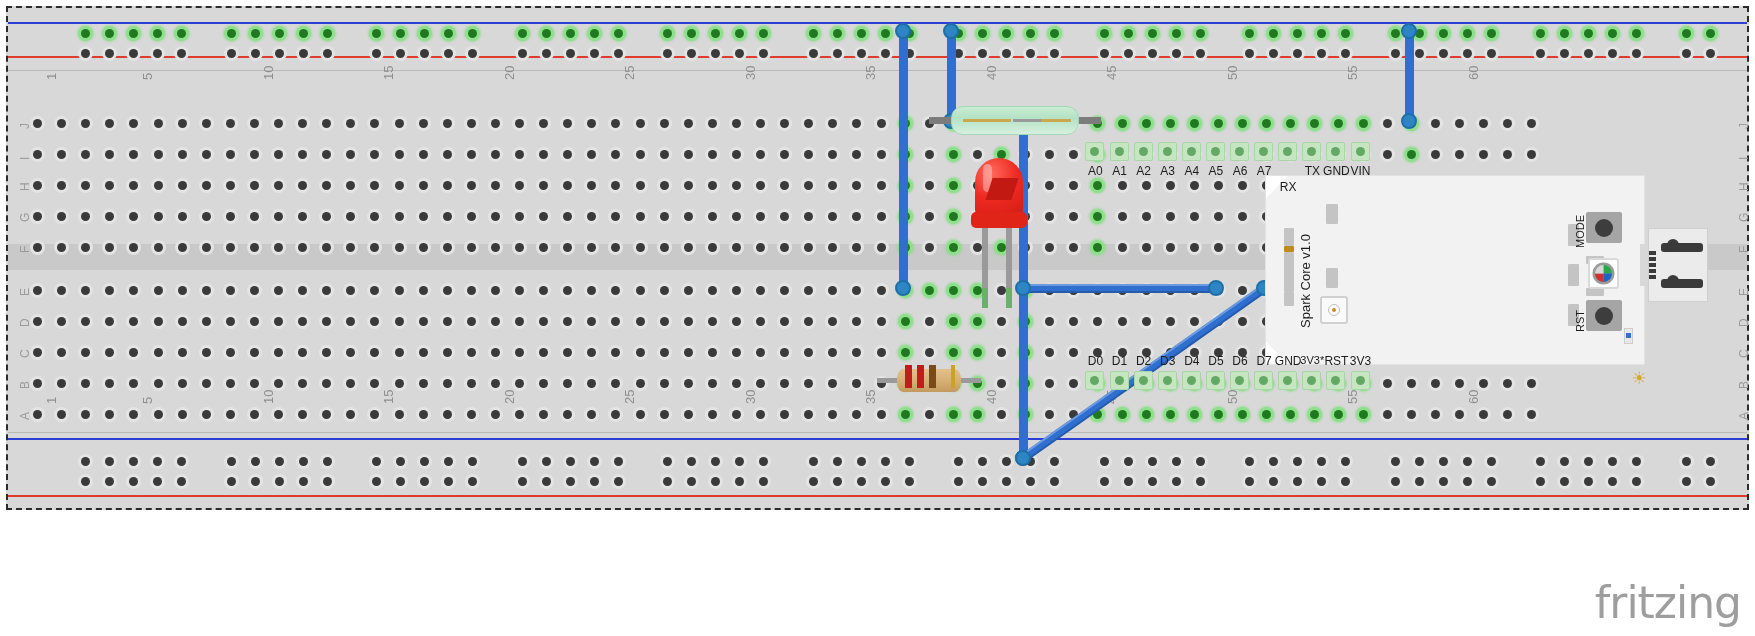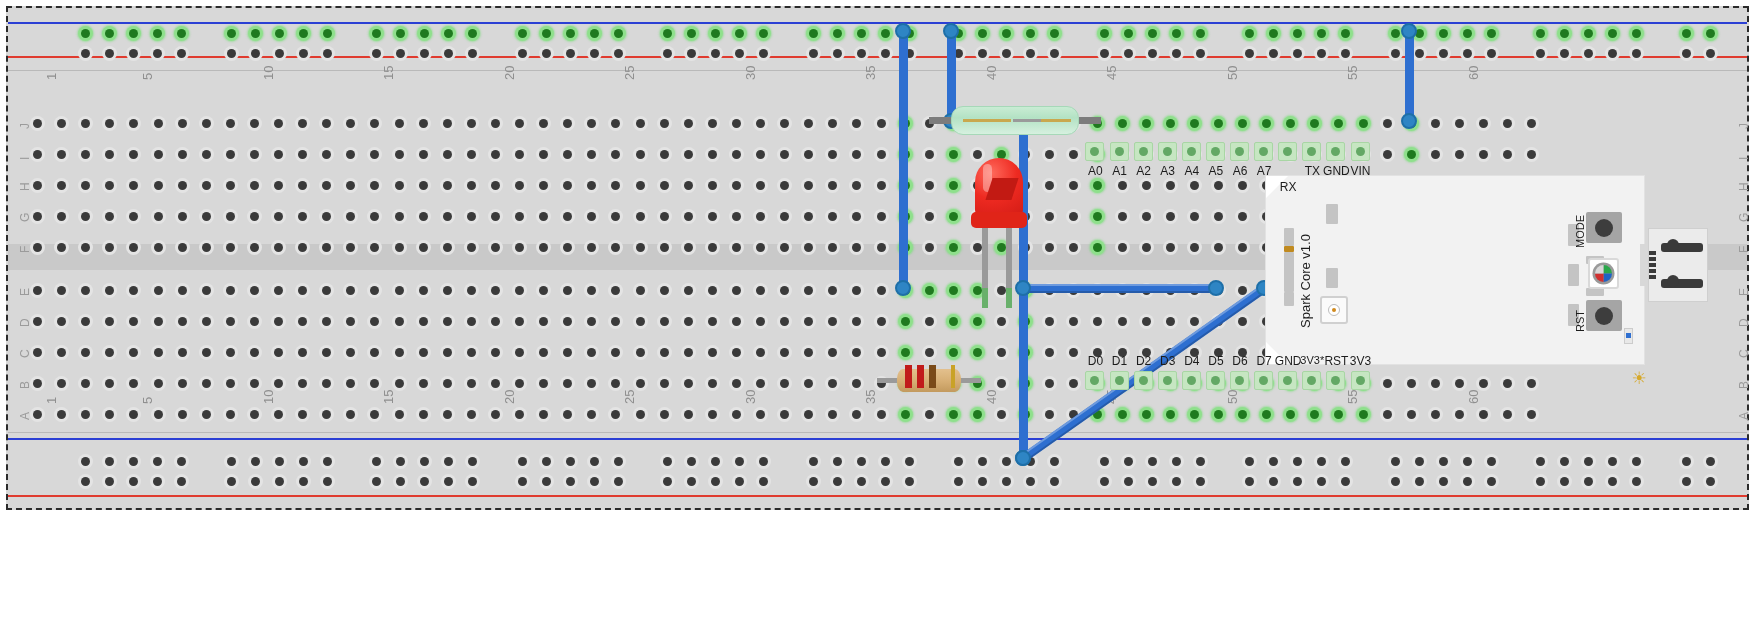--- a/index.html
+++ b/index.html
@@ -1286,13 +1286,14 @@
         <div style="position: absolute; left: 18px; top: 10px; width: 12px; height: 12px; border-radius: 50%; background: rgb(58, 58, 58);"></div>
         <div style="position: absolute; left: 18px; top: 46px; width: 12px; height: 12px; border-radius: 50%; background: rgb(58, 58, 58);"></div>
         <div class="usb-pin" style="left: 0px; top: 22px; width: 7px; height: 4px;"></div>
         <div class="usb-pin" style="left: 0px; top: 28px; width: 7px; height: 4px;"></div>
         <div class="usb-pin" style="left: 0px; top: 34px; width: 7px; height: 4px;"></div>
         <div class="usb-pin" style="left: 0px; top: 40px; width: 7px; height: 4px;"></div>
         <div class="usb-pin" style="left: 0px; top: 46px; width: 7px; height: 4px;"></div>
       </div>
       <div style="position: absolute; left: 1630px; top: 370px; width: 18px; height: 18px; color: rgb(214, 168, 42); font-size: 17px; line-height: 18px; text-align: center;">☀</div>
     </div>
+    <div id="fritzing-logo">fritzing</div>
   </div>
 
 </body></html>

